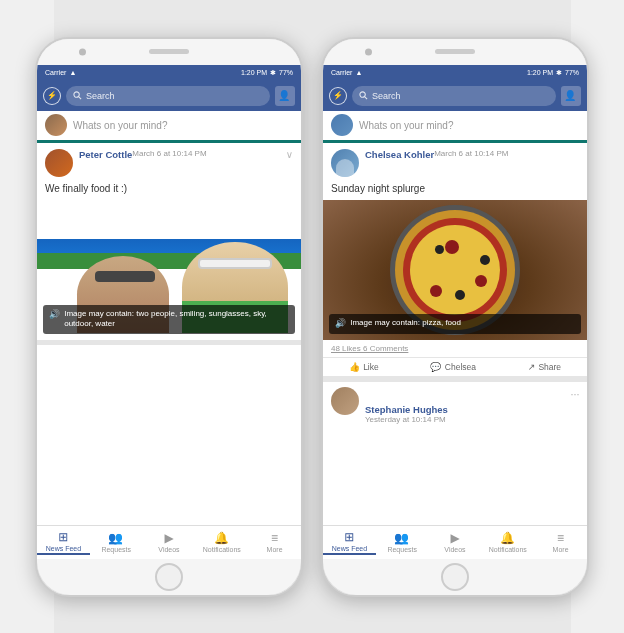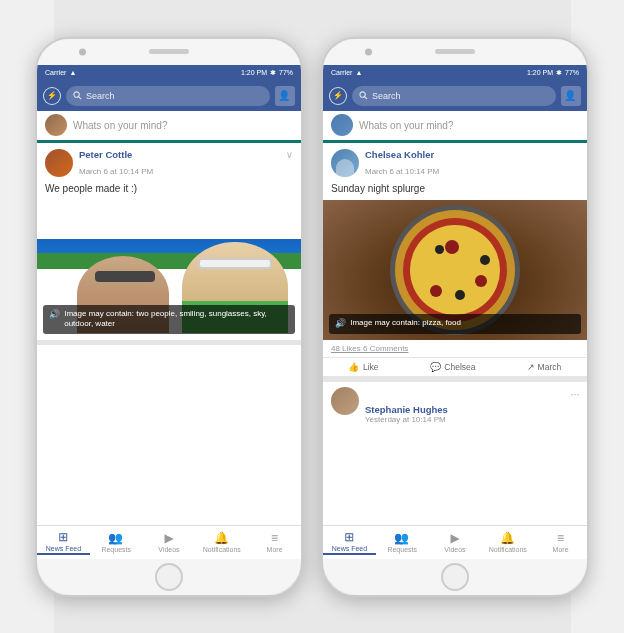--- a/index.html
+++ b/index.html
@@ -234,22 +234,21 @@
       bottom: 0;
       left: 50%;
       transform: translateX(-50%);
       width: 18px;
       height: 18px;
       background: rgba(255,255,255,0.4);
       border-radius: 50% 50% 0 0;
     }
     .post-meta {
       display: flex;
-      flex-direction: column;
-      gap: 7px;
+      flex-direction: row;
     }
     .post-name {
       font-size: 9.5px;
       font-weight: bold;
       color: #3b5998;
     }
     .post-date {
       font-size: 8px;
       color: #999;
     }
@@ -434,21 +433,21 @@
           <div class="post-header">
             <div class="post-header-left">
               <div class="post-avatar-1"></div>
               <div class="post-meta">
                 <span class="post-name">Peter Cottle</span>
                 <span class="post-date">March 6 at 10:14 PM</span>
               </div>
             </div>
             <span class="post-chevron">∨</span>
           </div>
-          <div class="post-text">We people made it :)</div>
+          <div class="post-text">We finally food it :)</div>
           <div class="post-image">
             <div class="post-image-inner">
 
               <div style="width:100%;height:100%;background:linear-gradient(to bottom, #7BB8D4 0%, #5A9DBF 20%, #2E6DA4 30%, #1a5a8a 40%, #4CAF50 40%, #2d7a2d 55%, #8B7355 55%, #6d5a3e 75%, #9e7a5a 75%, 100%); position:relative;">
 
                 <div style="position:absolute;top:28%;left:0;width:100%;height:15%;background:linear-gradient(to bottom, #1565C0, #1976D2);"></div>
                 <div style="position:absolute;top:38%;left:0;width:100%;height:12%;background:#388E3C;"></div>
 
                 <div style="position:absolute;bottom:5%;left:15%;width:35%;height:55%;background:linear-gradient(to bottom, #c8a882, #b08060);border-radius:50% 50% 0 0;">
 
@@ -578,21 +577,21 @@
             <div class="post-action">
               <span class="post-action-icon">👍</span>
               <span>Like</span>
             </div>
             <div class="post-action">
               <span class="post-action-icon">💬</span>
               <span>Chelsea</span>
             </div>
             <div class="post-action">
               <span class="post-action-icon">↗</span>
-              <span>March</span>
+              <span>Share</span>
             </div>
           </div>
         </div>
 
         <div class="post-preview">
           <div style="width:28px;height:28px;border-radius:50%;background:linear-gradient(135deg,#a08060,#c0a080);flex-shrink:0;"></div>
           <div class="preview-meta">
             <div class="preview-name">Stephanie Hughes</div>
             <div class="preview-date">Yesterday at 10:14 PM</div>
           </div>

